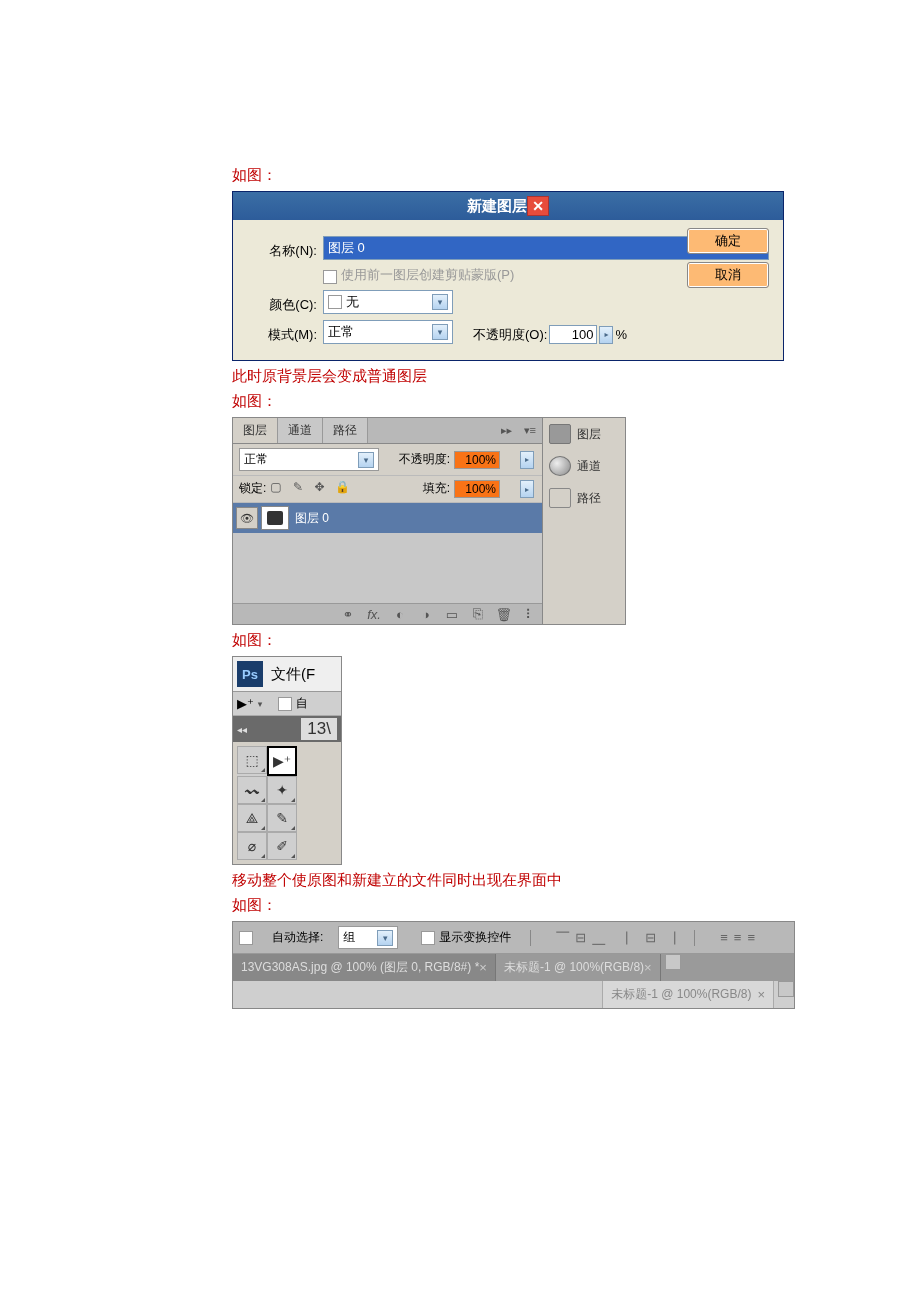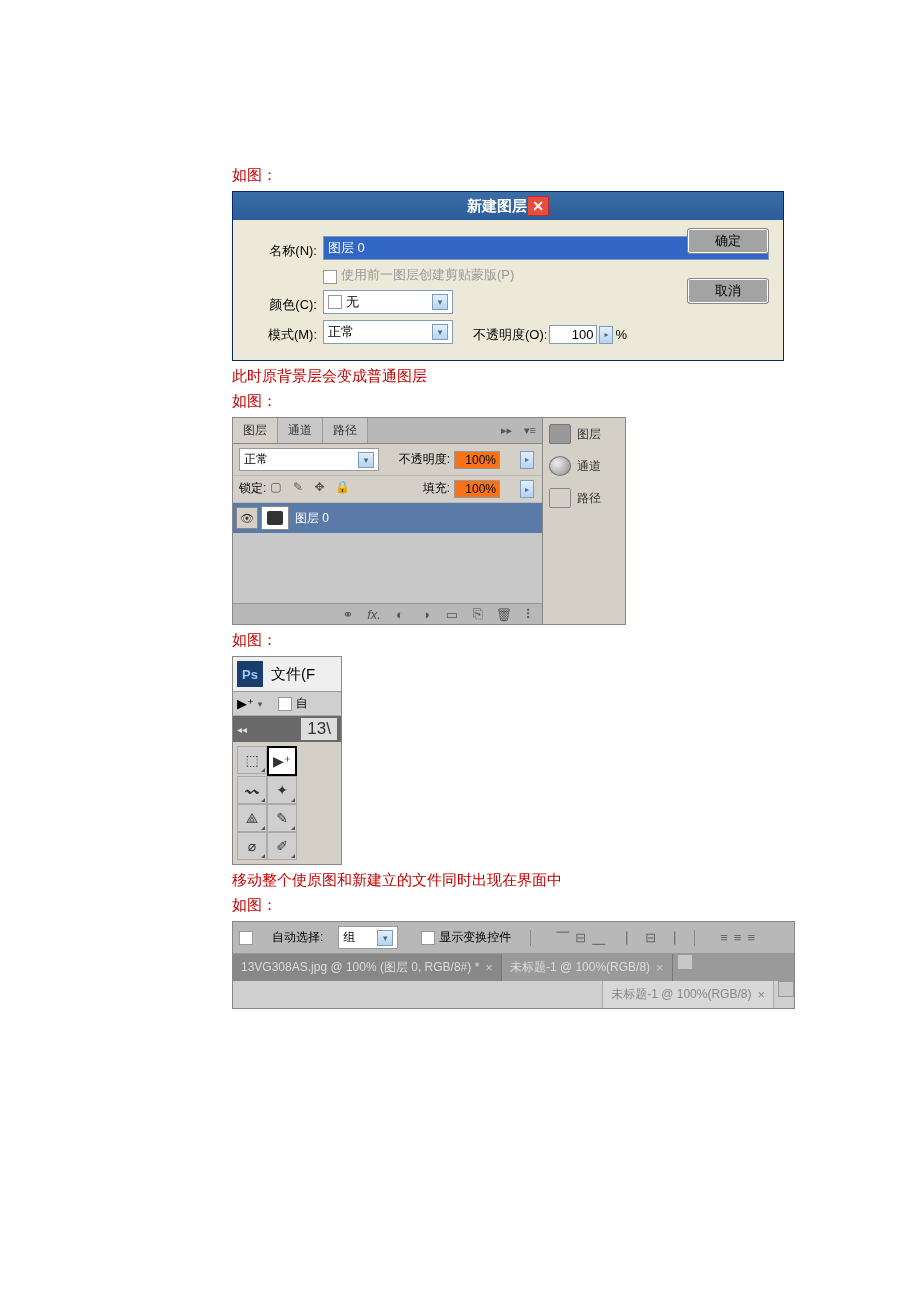--- a/index.html
+++ b/index.html
@@ -12,21 +12,21 @@
 .row{display:flex;align-items:flex-end;margin:6px 0;font-size:13px;color:#000}
 .row-label{width:70px;text-align:right;margin-right:6px}
 .text-input{background:#fff;border:1px solid #7f9db9;padding:2px 4px;flex:1;font-size:13px}
 .sel-input{background:#fff;border:1px solid #7f9db9;padding:2px 4px;width:120px;display:flex;justify-content:space-between;align-items:center;font-size:13px}
 .dd-arrow{width:14px;height:14px;background:linear-gradient(#e3f0fb,#b5d3f0);border:1px solid #7f9db9;display:flex;align-items:center;justify-content:center;font-size:9px;color:#4a6a8a}
 .chk{width:12px;height:12px;border:1px solid #999;display:inline-block;margin-right:4px;vertical-align:middle;background:#fff}
 .chk.color{background:#fff}
 .gray-text{color:#999}
 .dlg-buttons{position:absolute;right:14px;top:36px}
 .dlg-wrap{position:relative}
-.btn{width:80px;padding:3px 0;background:#a3a3a3;border:1px solid #888;border-radius:3px;text-align:center;margin-bottom:24px;font-size:13px;box-shadow:0 0 0 1px #fff inset}
+.btn{width:80px;padding:3px 0;background:#fdba74;border:1px solid #888;border-radius:3px;text-align:center;margin-bottom:8px;font-size:13px;box-shadow:0 0 0 1px #fff inset}
 .opac-group{display:flex;align-items:center;margin-left:20px;font-size:13px}
 .num-box{width:40px;border:1px solid #7f9db9;background:#fff;padding:1px 3px;margin:0 2px;text-align:right}
 .small-arrow{width:12px;height:16px;background:linear-gradient(#e3f0fb,#b5d3f0);border:1px solid #7f9db9;display:flex;align-items:center;justify-content:center;font-size:8px;color:#4a6a8a;margin-right:2px}
 
 .layers-panel{width:392px;display:flex;border:1px solid #888;margin-bottom:6px}
 .layers-left{flex:1;background:#d4d0c8}
 .layers-tabs{display:flex;background:#b8b8b8;border-bottom:1px solid #888;align-items:center}
 .ltab{padding:4px 10px;font-size:12px;color:#333;background:#c8c8c8;border-right:1px solid #999}
 .ltab.active{background:#d4d0c8}
 .ltab-spacer{flex:1}
@@ -63,21 +63,21 @@
 .tcell{height:26px;border:1px solid #aaa;display:flex;align-items:center;justify-content:center;font-size:14px;color:#333;position:relative}
 .tcell.hl{background:#fff;border:2px solid #000}
 .corner-tri{position:absolute;right:1px;bottom:1px;width:0;height:0;border-left:4px solid transparent;border-bottom:4px solid #555}
 
 .opt-bar{width:561px;background:#b8b8b8;border:1px solid #888}
 .opt-row1{display:flex;align-items:center;padding:4px 6px;font-size:12px;gap:15px;border-bottom:1px solid #999}
 .grp-sel{background:#fff;border:1px solid #999;padding:2px 4px;width:50px;display:flex;justify-content:space-between;align-items:center}
 .align-icons{display:flex;gap:6px;color:#666;font-size:13px;margin-left:6px}
 .align-sep{width:1px;height:16px;background:#888;margin:0 4px}
 .opt-row2{display:flex;background:#9a9a9a;font-size:12px}
-.doc-tab{padding:5px 8px;color:#ddd;display:flex;align-items:center;gap:6px;border-right:1px solid #777}
+.doc-tab{padding:5px 8px;color:#ddd;display:flex;align-items:center;border-right:1px solid #777}
 .doc-tab.active{background:#888}
 .tab-x{color:#ccc;font-size:13px}
 .opt-row3{display:flex;background:#cfcfcf;font-size:12px}
 .doc-tab2{padding:5px 8px;color:#888;display:flex;align-items:center;gap:6px;margin-left:auto;border-left:1px solid #aaa;border-right:1px solid #aaa;background:#d8d8d8}
 .scroll-end{width:14px;height:14px;border:1px solid #999;background:#c8c8c8;margin-left:4px}
 </style>
 </head>
 <body>
 
 <div class="page">

